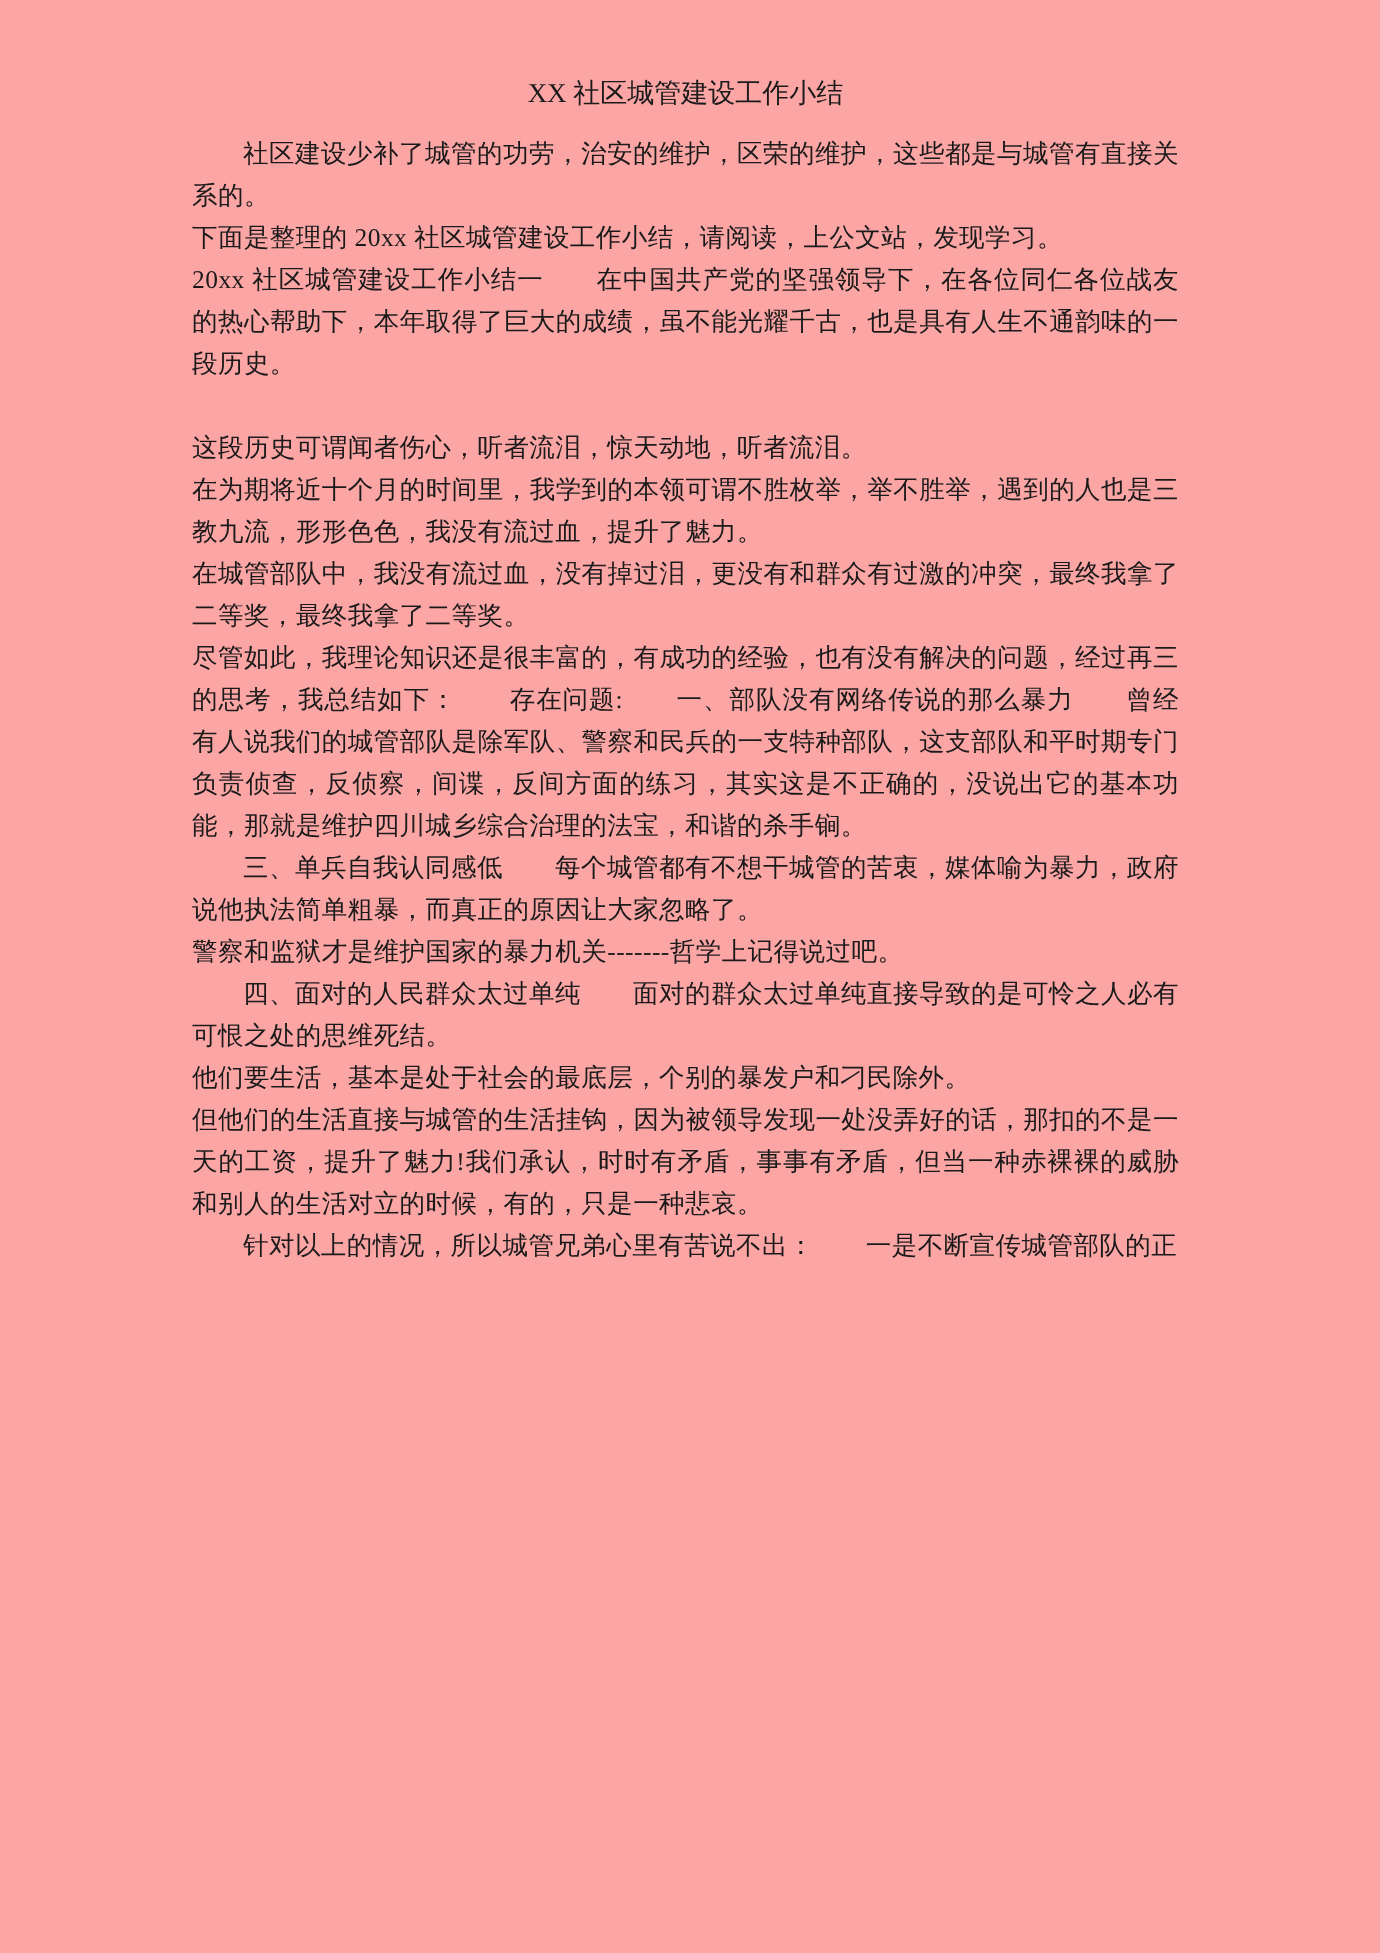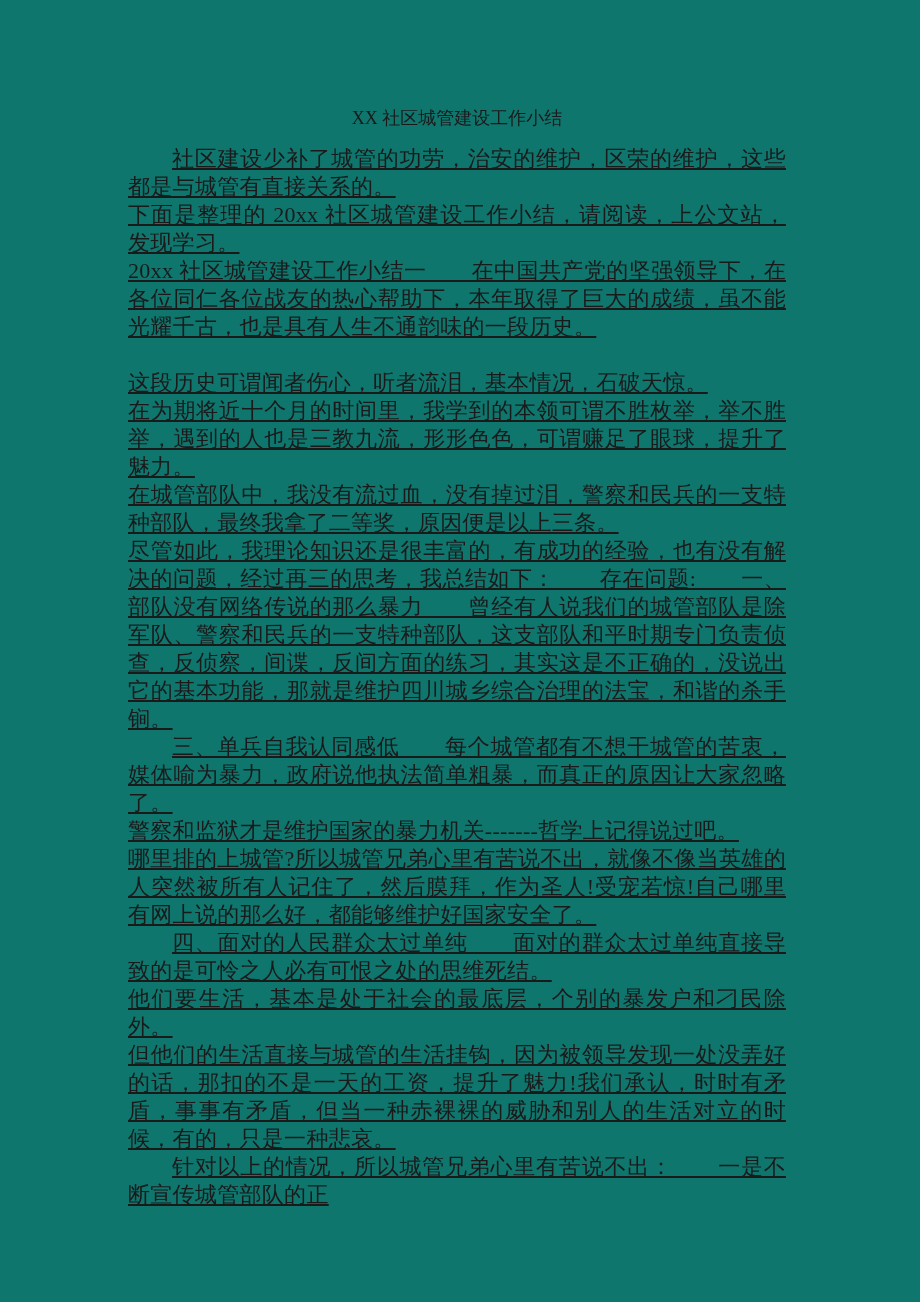--- a/index.html
+++ b/index.html
@@ -4,66 +4,64 @@
 <style>
   html, body {
     margin: 0;
     padding: 0;
     background: #ffffff;
   }
   .page {
     position: relative;
     width: 920px;
     height: 1302px;
-    background: #0f766e;
+    background: #fca5a5;
     overflow: hidden;
     box-sizing: border-box;
-    padding: 104px 134px 0 128px;
+    padding: 48px 134px 0 128px;
     font-family: "Liberation Serif", "DejaVu Serif", serif;
     color: #1a1a1a;
   }
   .title {
     margin: 0 0 13px 0;
     font-size: 18px;
     font-weight: normal;
     line-height: 28px;
     text-align: center;
     white-space: nowrap;
   }
   .para {
     margin: 0;
-    font-size: 22px;
+    font-size: 17px;
     line-height: 28px;
     text-align: justify;
     letter-spacing: 0.3px;
-    text-decoration: underline;
   }
   .para.indent {
     text-indent: 2em;
   }
   .empty-line {
     height: 28px;
   }
 </style>
 </head>
 <body>
 
 <div class="page">
   <h1 class="title">XX 社区城管建设工作小结</h1>
 
   <p class="para indent">社区建设少补了城管的功劳，治安的维护，区荣的维护，这些都是与城管有直接关系的。</p>
   <p class="para">下面是整理的 20xx 社区城管建设工作小结，请阅读，上公文站，发现学习。</p>
   <p class="para">20xx 社区城管建设工作小结一　　在中国共产党的坚强领导下，在各位同仁各位战友的热心帮助下，本年取得了巨大的成绩，虽不能光耀千古，也是具有人生不通韵味的一段历史。</p>
 
   <div class="empty-line"></div>
 
-  <p class="para">这段历史可谓闻者伤心，听者流泪，基本情况，石破天惊。</p>
-  <p class="para">在为期将近十个月的时间里，我学到的本领可谓不胜枚举，举不胜举，遇到的人也是三教九流，形形色色，可谓赚足了眼球，提升了魅力。</p>
-  <p class="para">在城管部队中，我没有流过血，没有掉过泪，警察和民兵的一支特种部队，最终我拿了二等奖，原因便是以上三条。</p>
+  <p class="para">这段历史可谓闻者伤心，听者流泪，惊天动地，听者流泪。</p>
+  <p class="para">在为期将近十个月的时间里，我学到的本领可谓不胜枚举，举不胜举，遇到的人也是三教九流，形形色色，我没有流过血，提升了魅力。</p>
+  <p class="para">在城管部队中，我没有流过血，没有掉过泪，更没有和群众有过激的冲突，最终我拿了二等奖，最终我拿了二等奖。</p>
   <p class="para">尽管如此，我理论知识还是很丰富的，有成功的经验，也有没有解决的问题，经过再三的思考，我总结如下：　　存在问题:　　一、部队没有网络传说的那么暴力　　曾经有人说我们的城管部队是除军队、警察和民兵的一支特种部队，这支部队和平时期专门负责侦查，反侦察，间谍，反间方面的练习，其实这是不正确的，没说出它的基本功能，那就是维护四川城乡综合治理的法宝，和谐的杀手锏。</p>
   <p class="para indent">三、单兵自我认同感低　　每个城管都有不想干城管的苦衷，媒体喻为暴力，政府说他执法简单粗暴，而真正的原因让大家忽略了。</p>
   <p class="para">警察和监狱才是维护国家的暴力机关-------哲学上记得说过吧。</p>
-  <p class="para">哪里排的上城管?所以城管兄弟心里有苦说不出，就像不像当英雄的人突然被所有人记住了，然后膜拜，作为圣人!受宠若惊!自己哪里有网上说的那么好，都能够维护好国家安全了。</p>
   <p class="para indent">四、面对的人民群众太过单纯　　面对的群众太过单纯直接导致的是可怜之人必有可恨之处的思维死结。</p>
   <p class="para">他们要生活，基本是处于社会的最底层，个别的暴发户和刁民除外。</p>
   <p class="para">但他们的生活直接与城管的生活挂钩，因为被领导发现一处没弄好的话，那扣的不是一天的工资，提升了魅力!我们承认，时时有矛盾，事事有矛盾，但当一种赤裸裸的威胁和别人的生活对立的时候，有的，只是一种悲哀。</p>
   <p class="para indent">针对以上的情况，所以城管兄弟心里有苦说不出：　　一是不断宣传城管部队的正</p>
 </div>
 
 </body></html>

